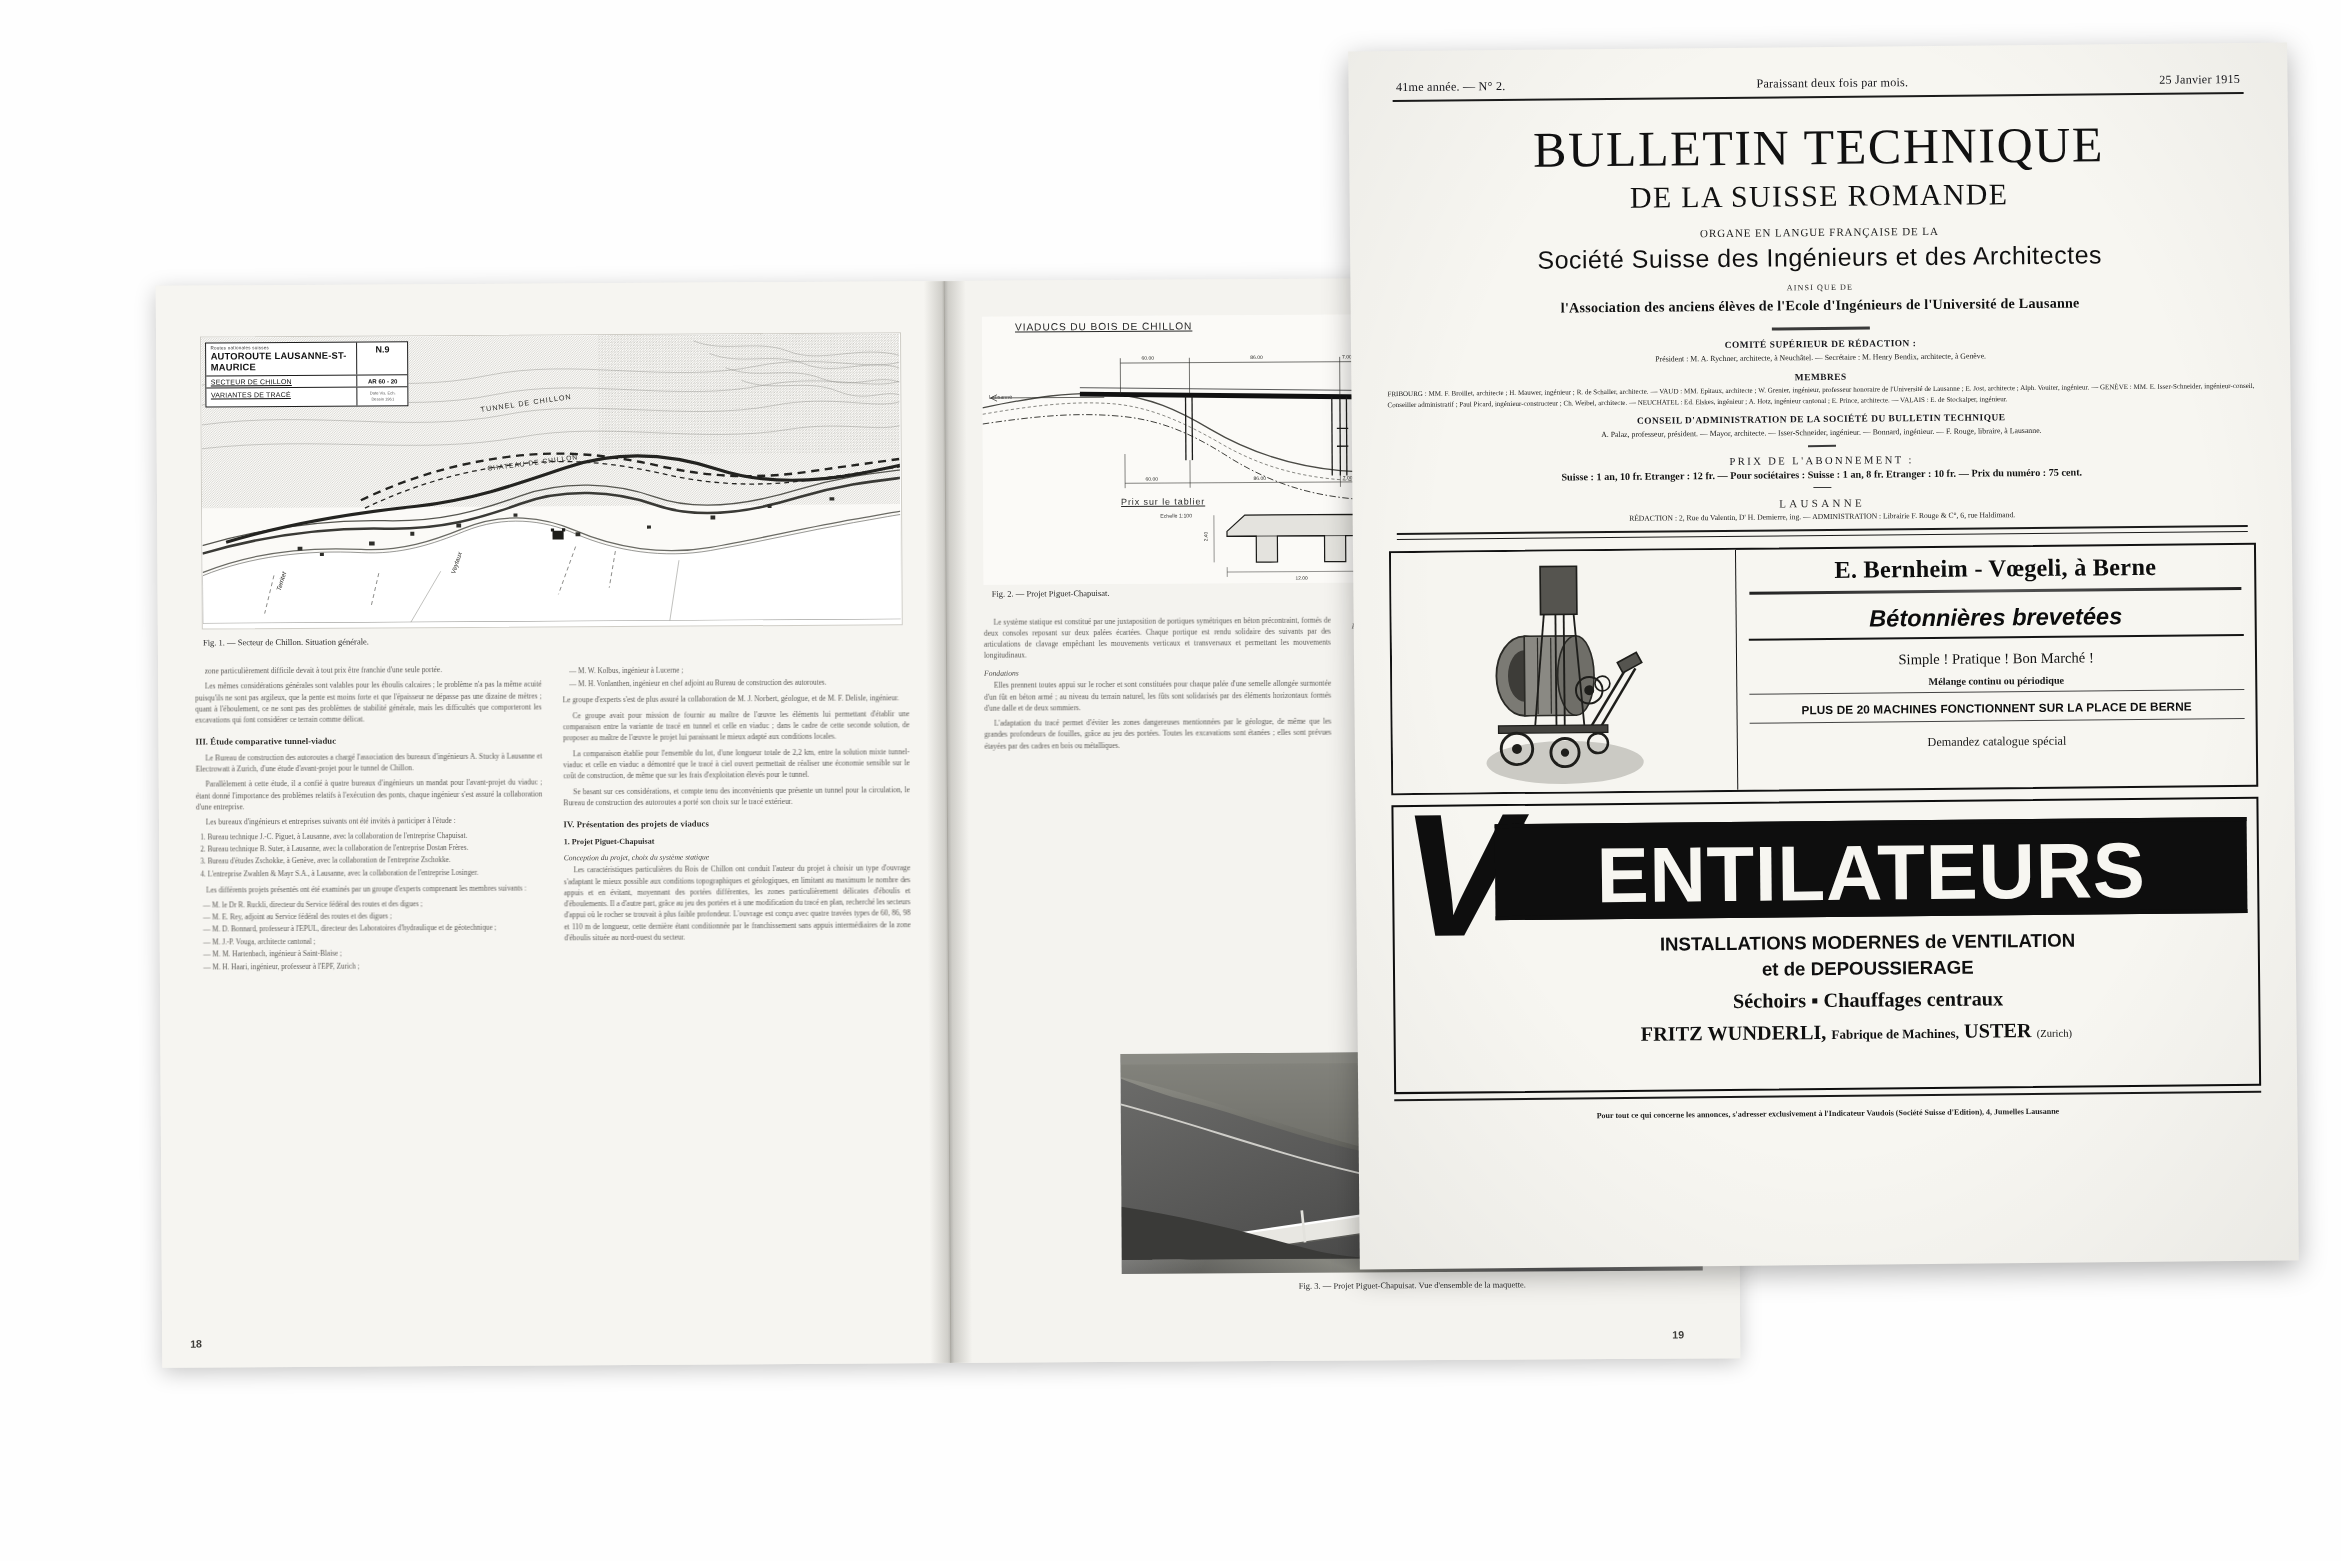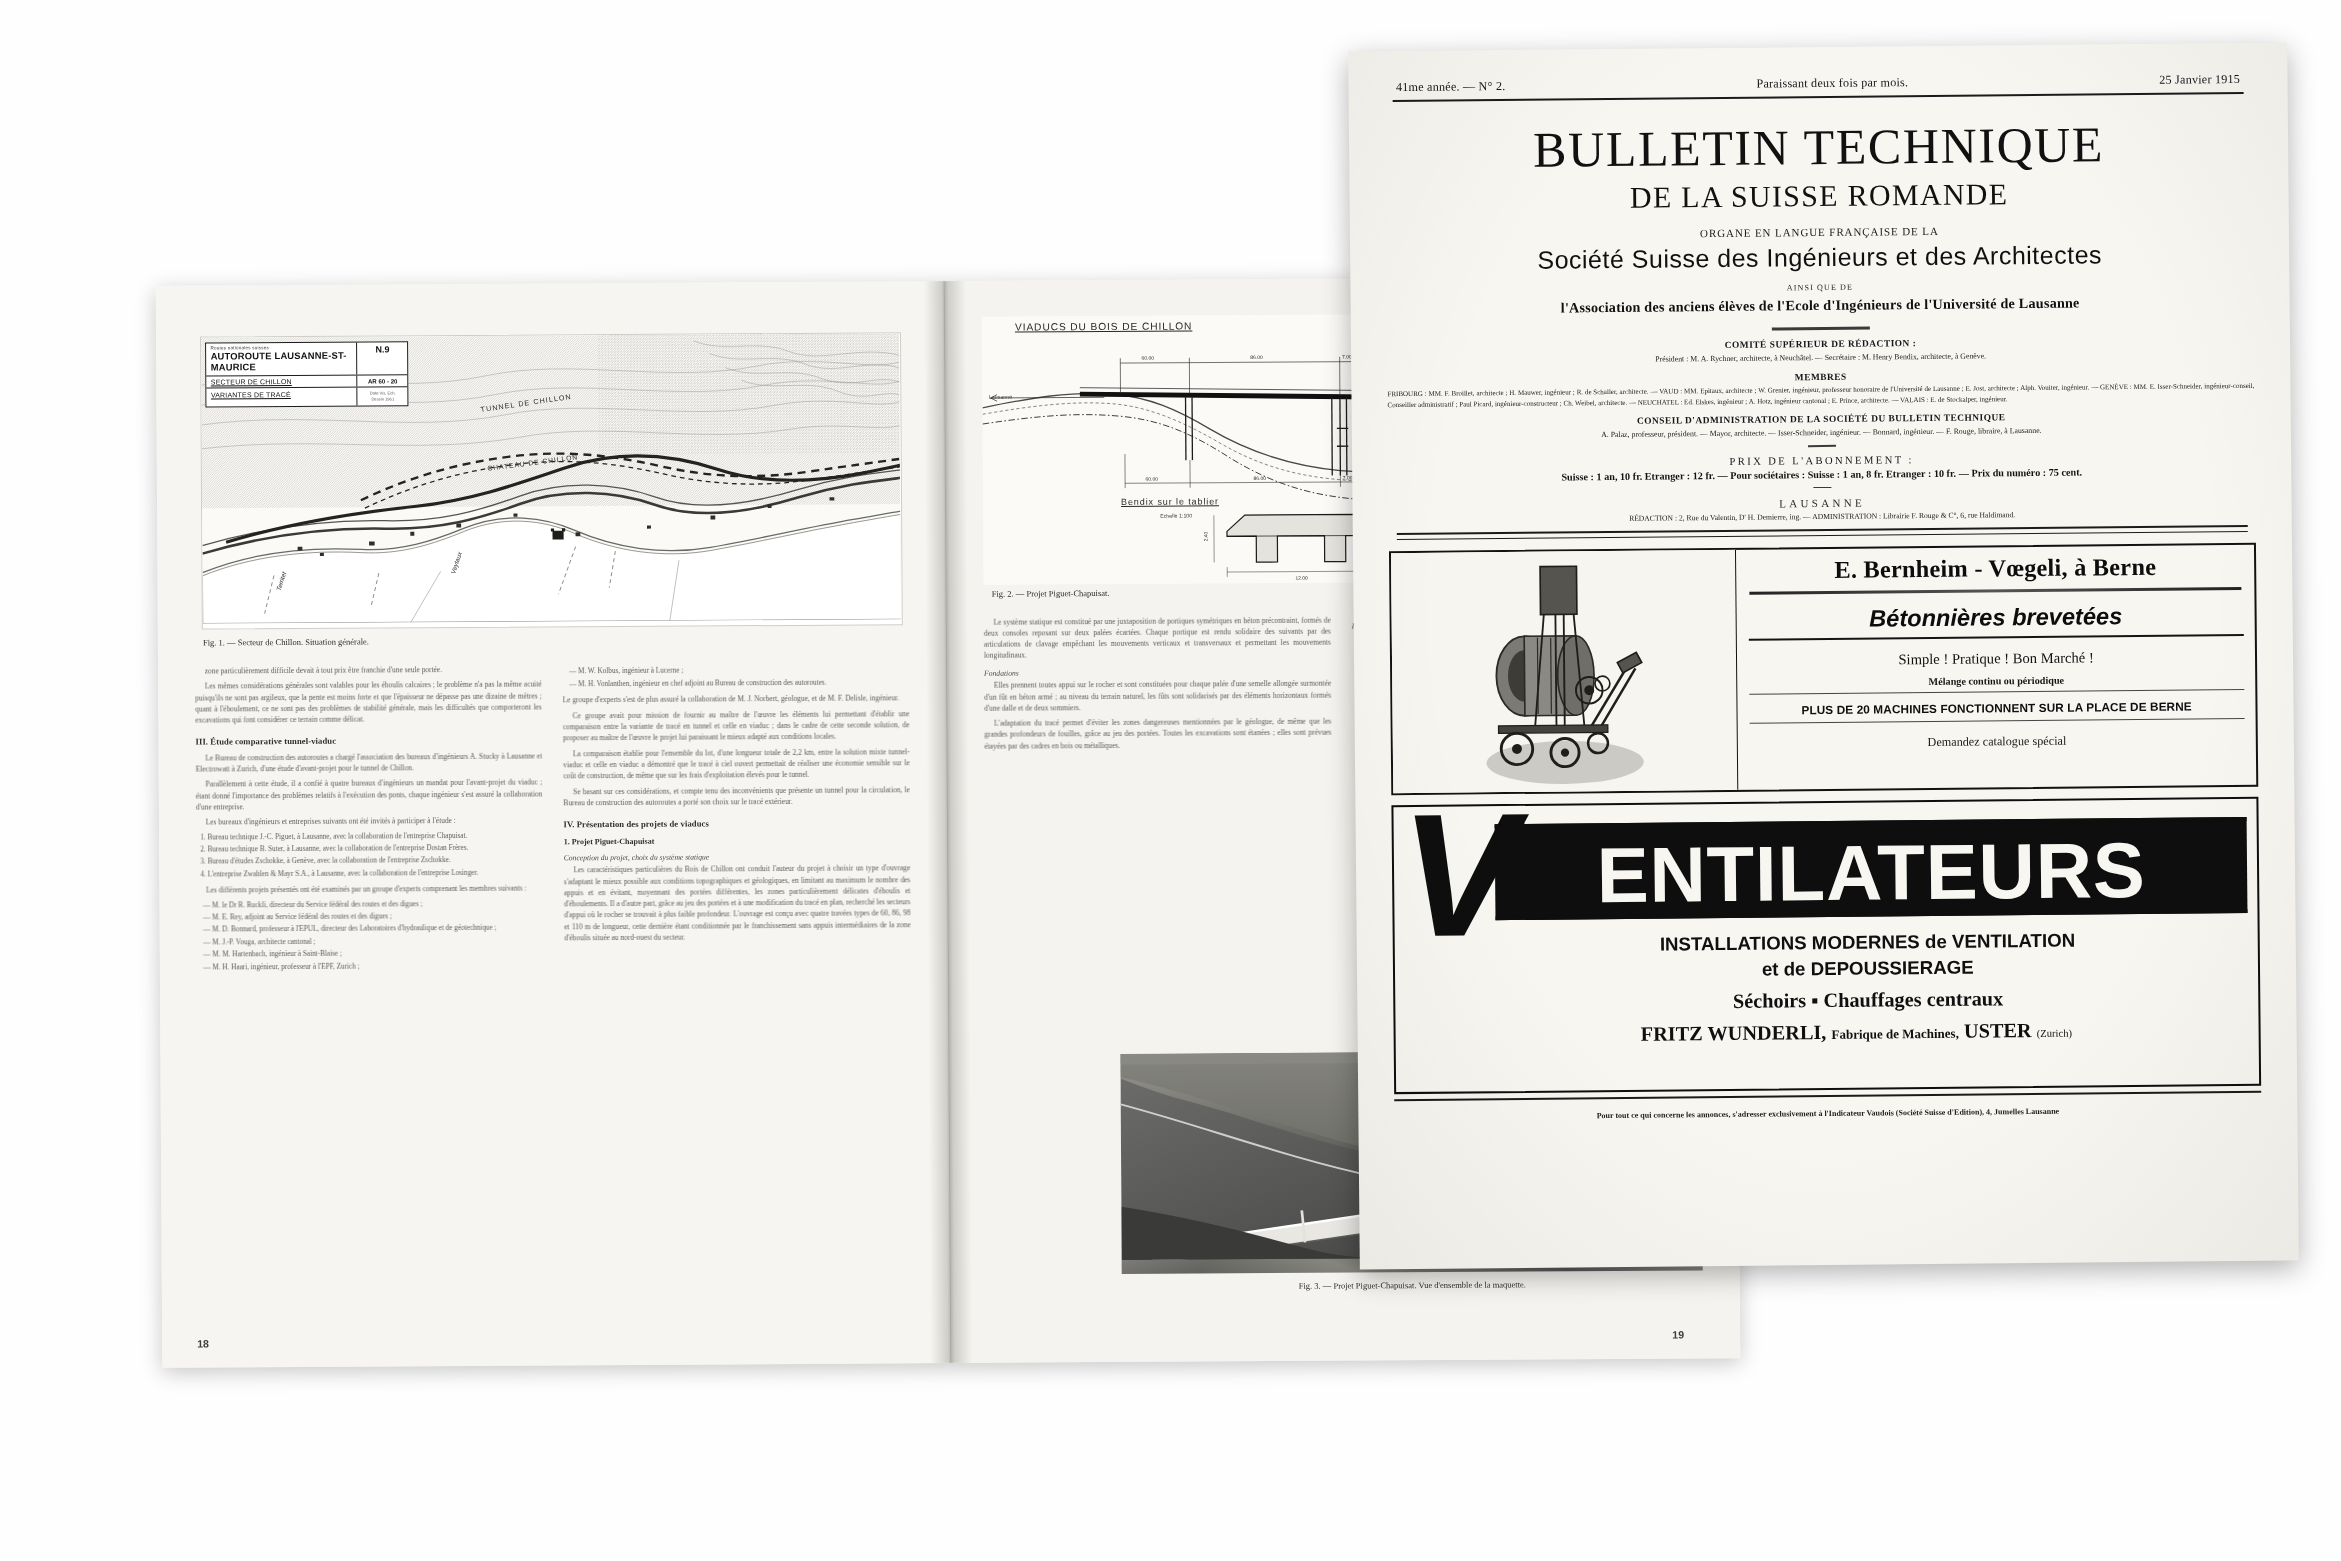--- a/index.html
+++ b/index.html
@@ -82,21 +82,21 @@
   ol.numlist li, ul.dashlist li {
     font-size: 7.2px; line-height:1.5; color:#5d5b57; margin-bottom: 1.6px; text-align:justify;
     filter: blur(0.1px);
   }
   ul.dashlist { list-style: none; padding-left: 6.5px; }
   ul.dashlist li::before { content: "— "; color:#5d5b57; }
   .pagenum {
     position: absolute; bottom: 18px; font-size: 10.6px; font-weight:700; color: #3d3c39;
     font-family:"Liberation Sans", sans-serif;
   }
-  .pagenum.l { left: 35px; }
+  .pagenum.l { left: 28px; }
   .pagenum.r { right: 56px; }
 
   
   .drawfig { height: 268px; margin: 3.3px 0 0 0; background:#fbfaf7; border:none; position:relative; }
   .dtitle {
     position:absolute; font-family:"Liberation Sans", sans-serif; color:#2a2a2a;
     text-decoration: underline; letter-spacing: 0.9px;
   }
   .dnote { position:absolute; font-family:"Liberation Sans", sans-serif; color:#3a3a3a; }
 
@@ -470,21 +470,21 @@
           <g font-family="Liberation Sans, sans-serif" font-size="6.4" fill="#2d2d29">
             <text x="800" y="246">Terrain naturel</text>
             <text x="820" y="276">Rocher</text>
           </g>
         </svg>
 
         <div class="dtitle" style="left:33px; top:4.9px; font-size:10.2px;">VIADUCS DU BOIS DE CHILLON</div>
         <div class="dtitle" style="right:6.5px; top:28px; font-size:9px;">Élévation et coupe partielle</div>
         <div class="dnote" style="right:49px; top:46px; font-size:5.3px;">Echelle 1:2000</div>
         <div class="dnote" style="left:6.5px; top:77px; font-size:5.3px;">Lausanne</div>
-        <div class="dtitle" style="left:138px; top:181px; font-size:9px;">Bendix sur le tablier</div>
+        <div class="dtitle" style="left:138px; top:181px; font-size:9px;">Prix sur le tablier</div>
         <div class="dnote" style="left:177px; top:197px; font-size:5.3px;">Echelle 1:100</div>
       </div>
 
       <div class="figcap" style="margin-top:3.3px;">Fig. 2. — Projet Piguet-Chapuisat.</div>
 
       <div class="cols">
         <div class="col">
           <p class="bodytxt">Le système statique est constitué par une juxtaposition de portiques symétriques en béton précontraint, formés de deux consoles reposant sur deux palées écartées. Chaque portique est rendu solidaire des suivants par des articulations de clavage empêchant les mouvements verticaux et transversaux et permettant les mouvements longitudinaux.</p>
           <div class="h-ital">Fondations</div>
           <p class="bodytxt">Elles prennent toutes appui sur le rocher et sont constituées pour chaque palée d'une semelle allongée surmontée d'un fût en béton armé ; au niveau du terrain naturel, les fûts sont solidarisés par des éléments horizontaux formés d'une dalle et de deux sommiers.</p>

